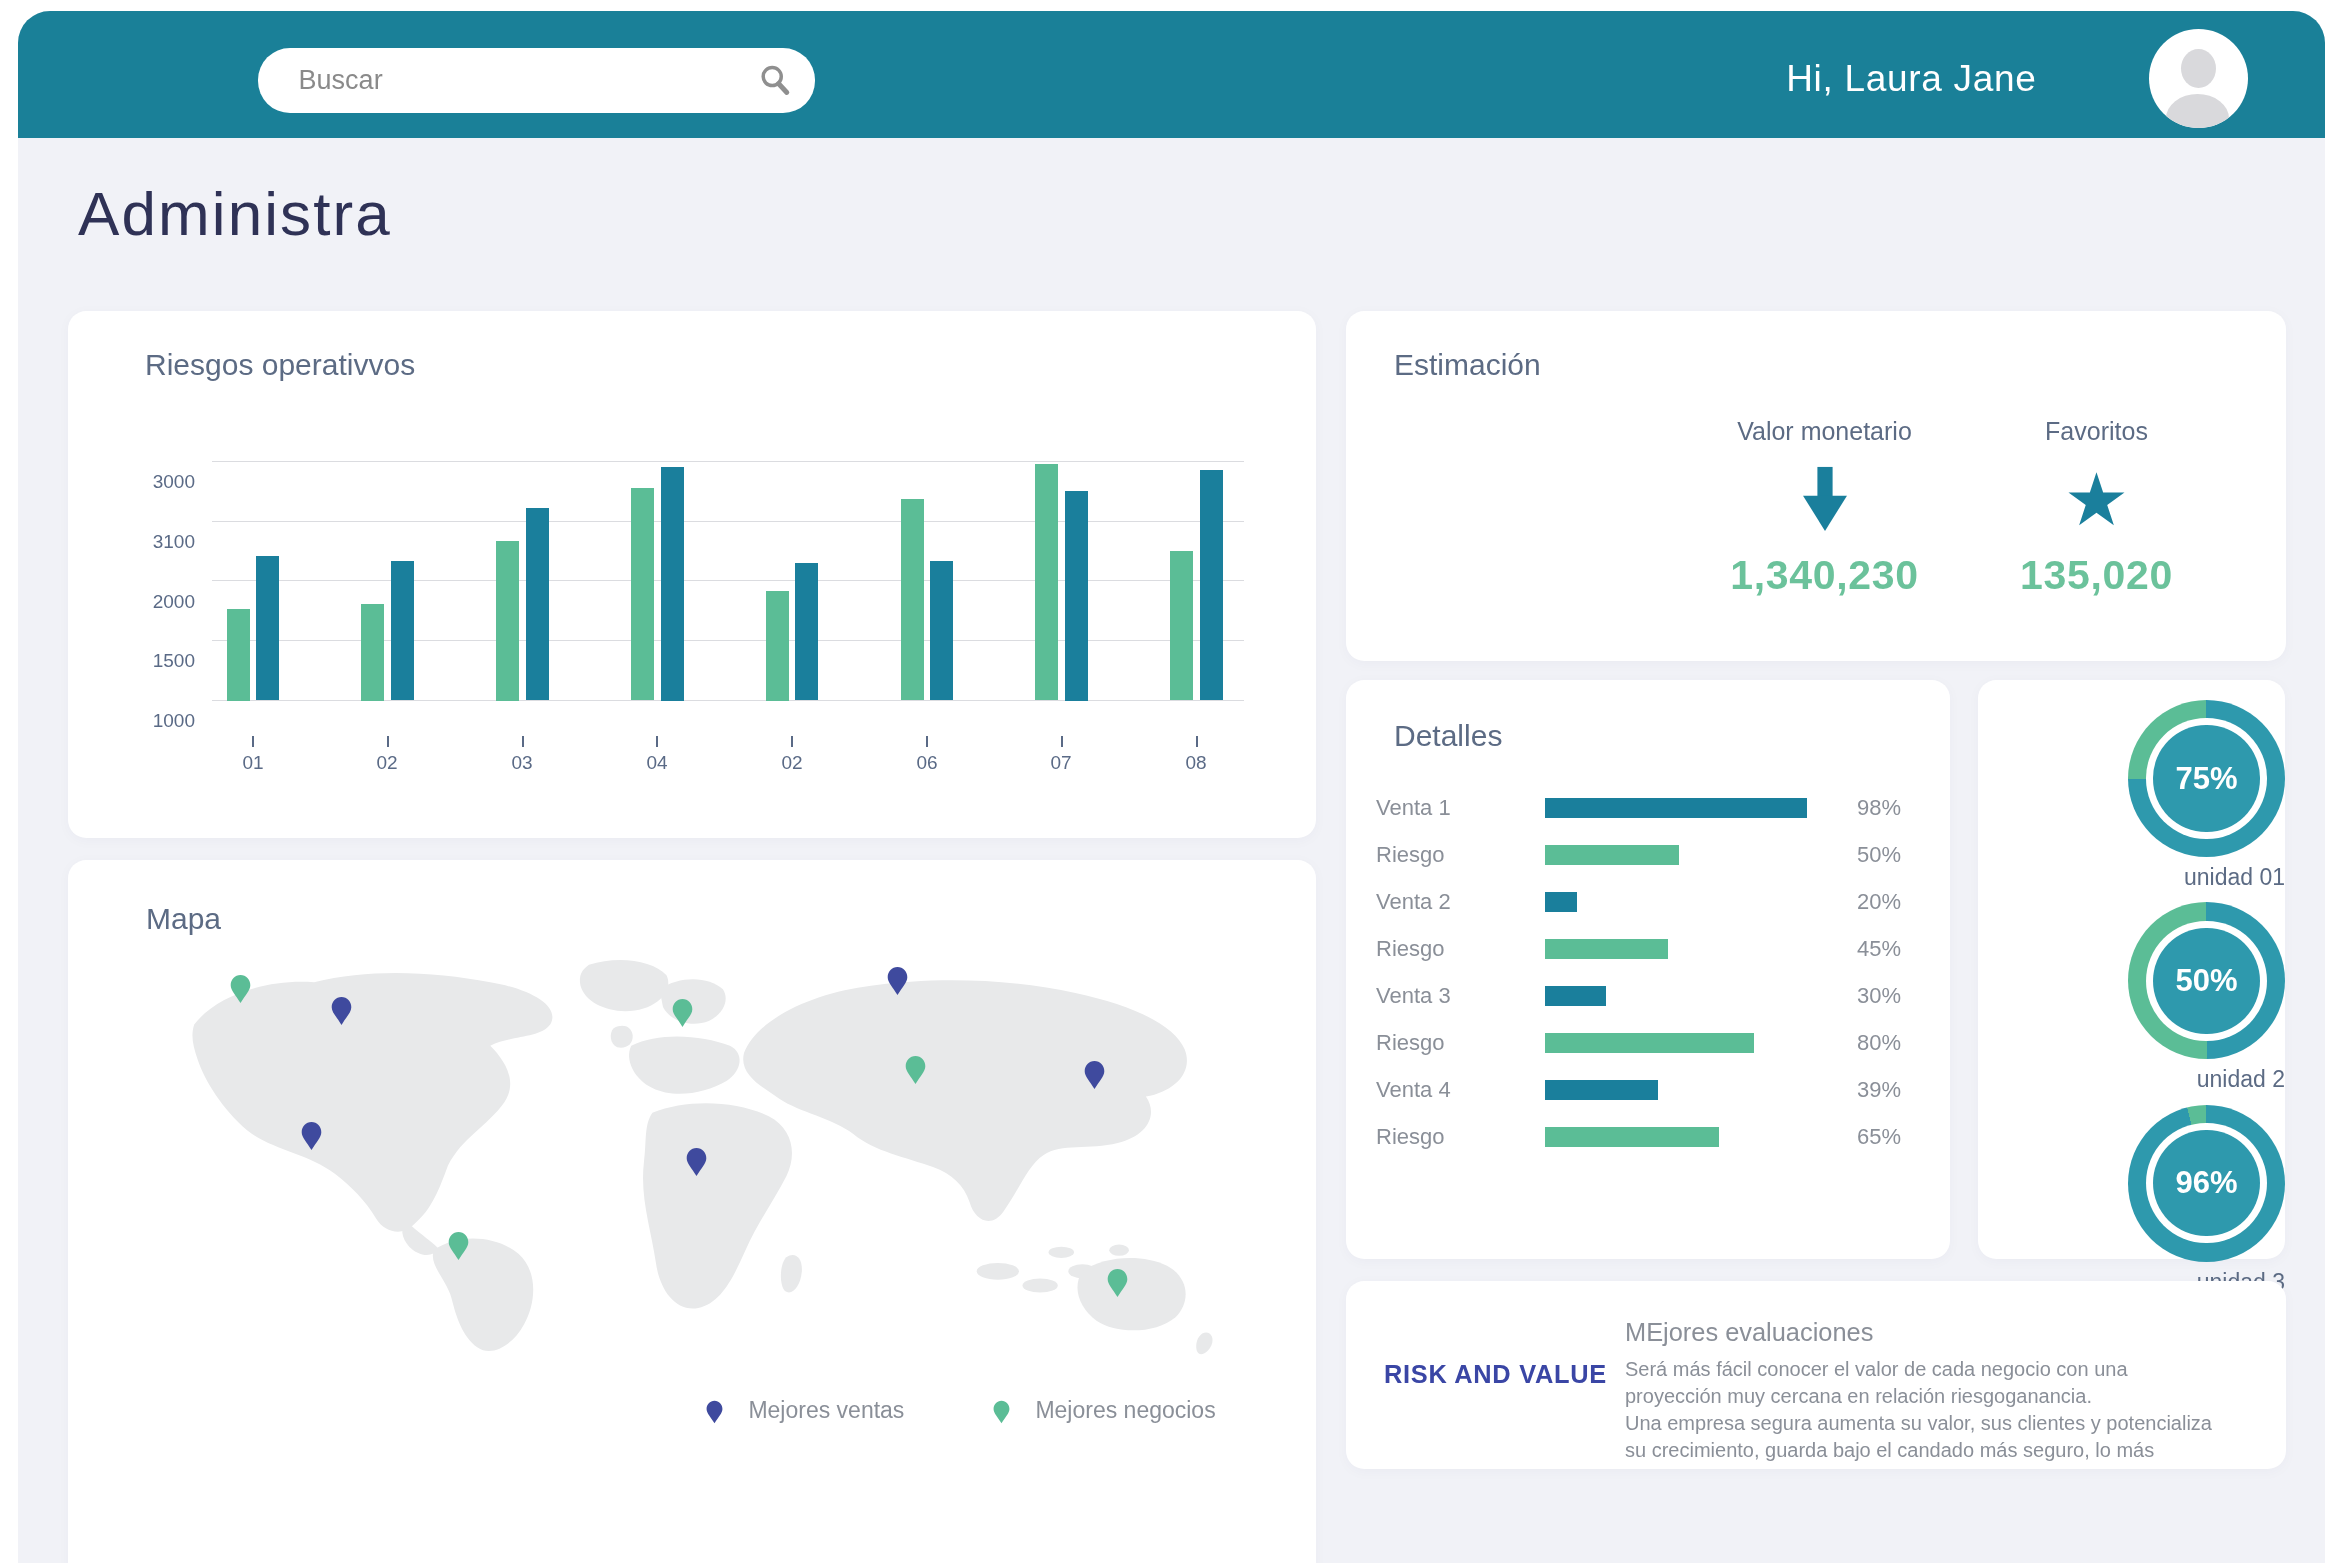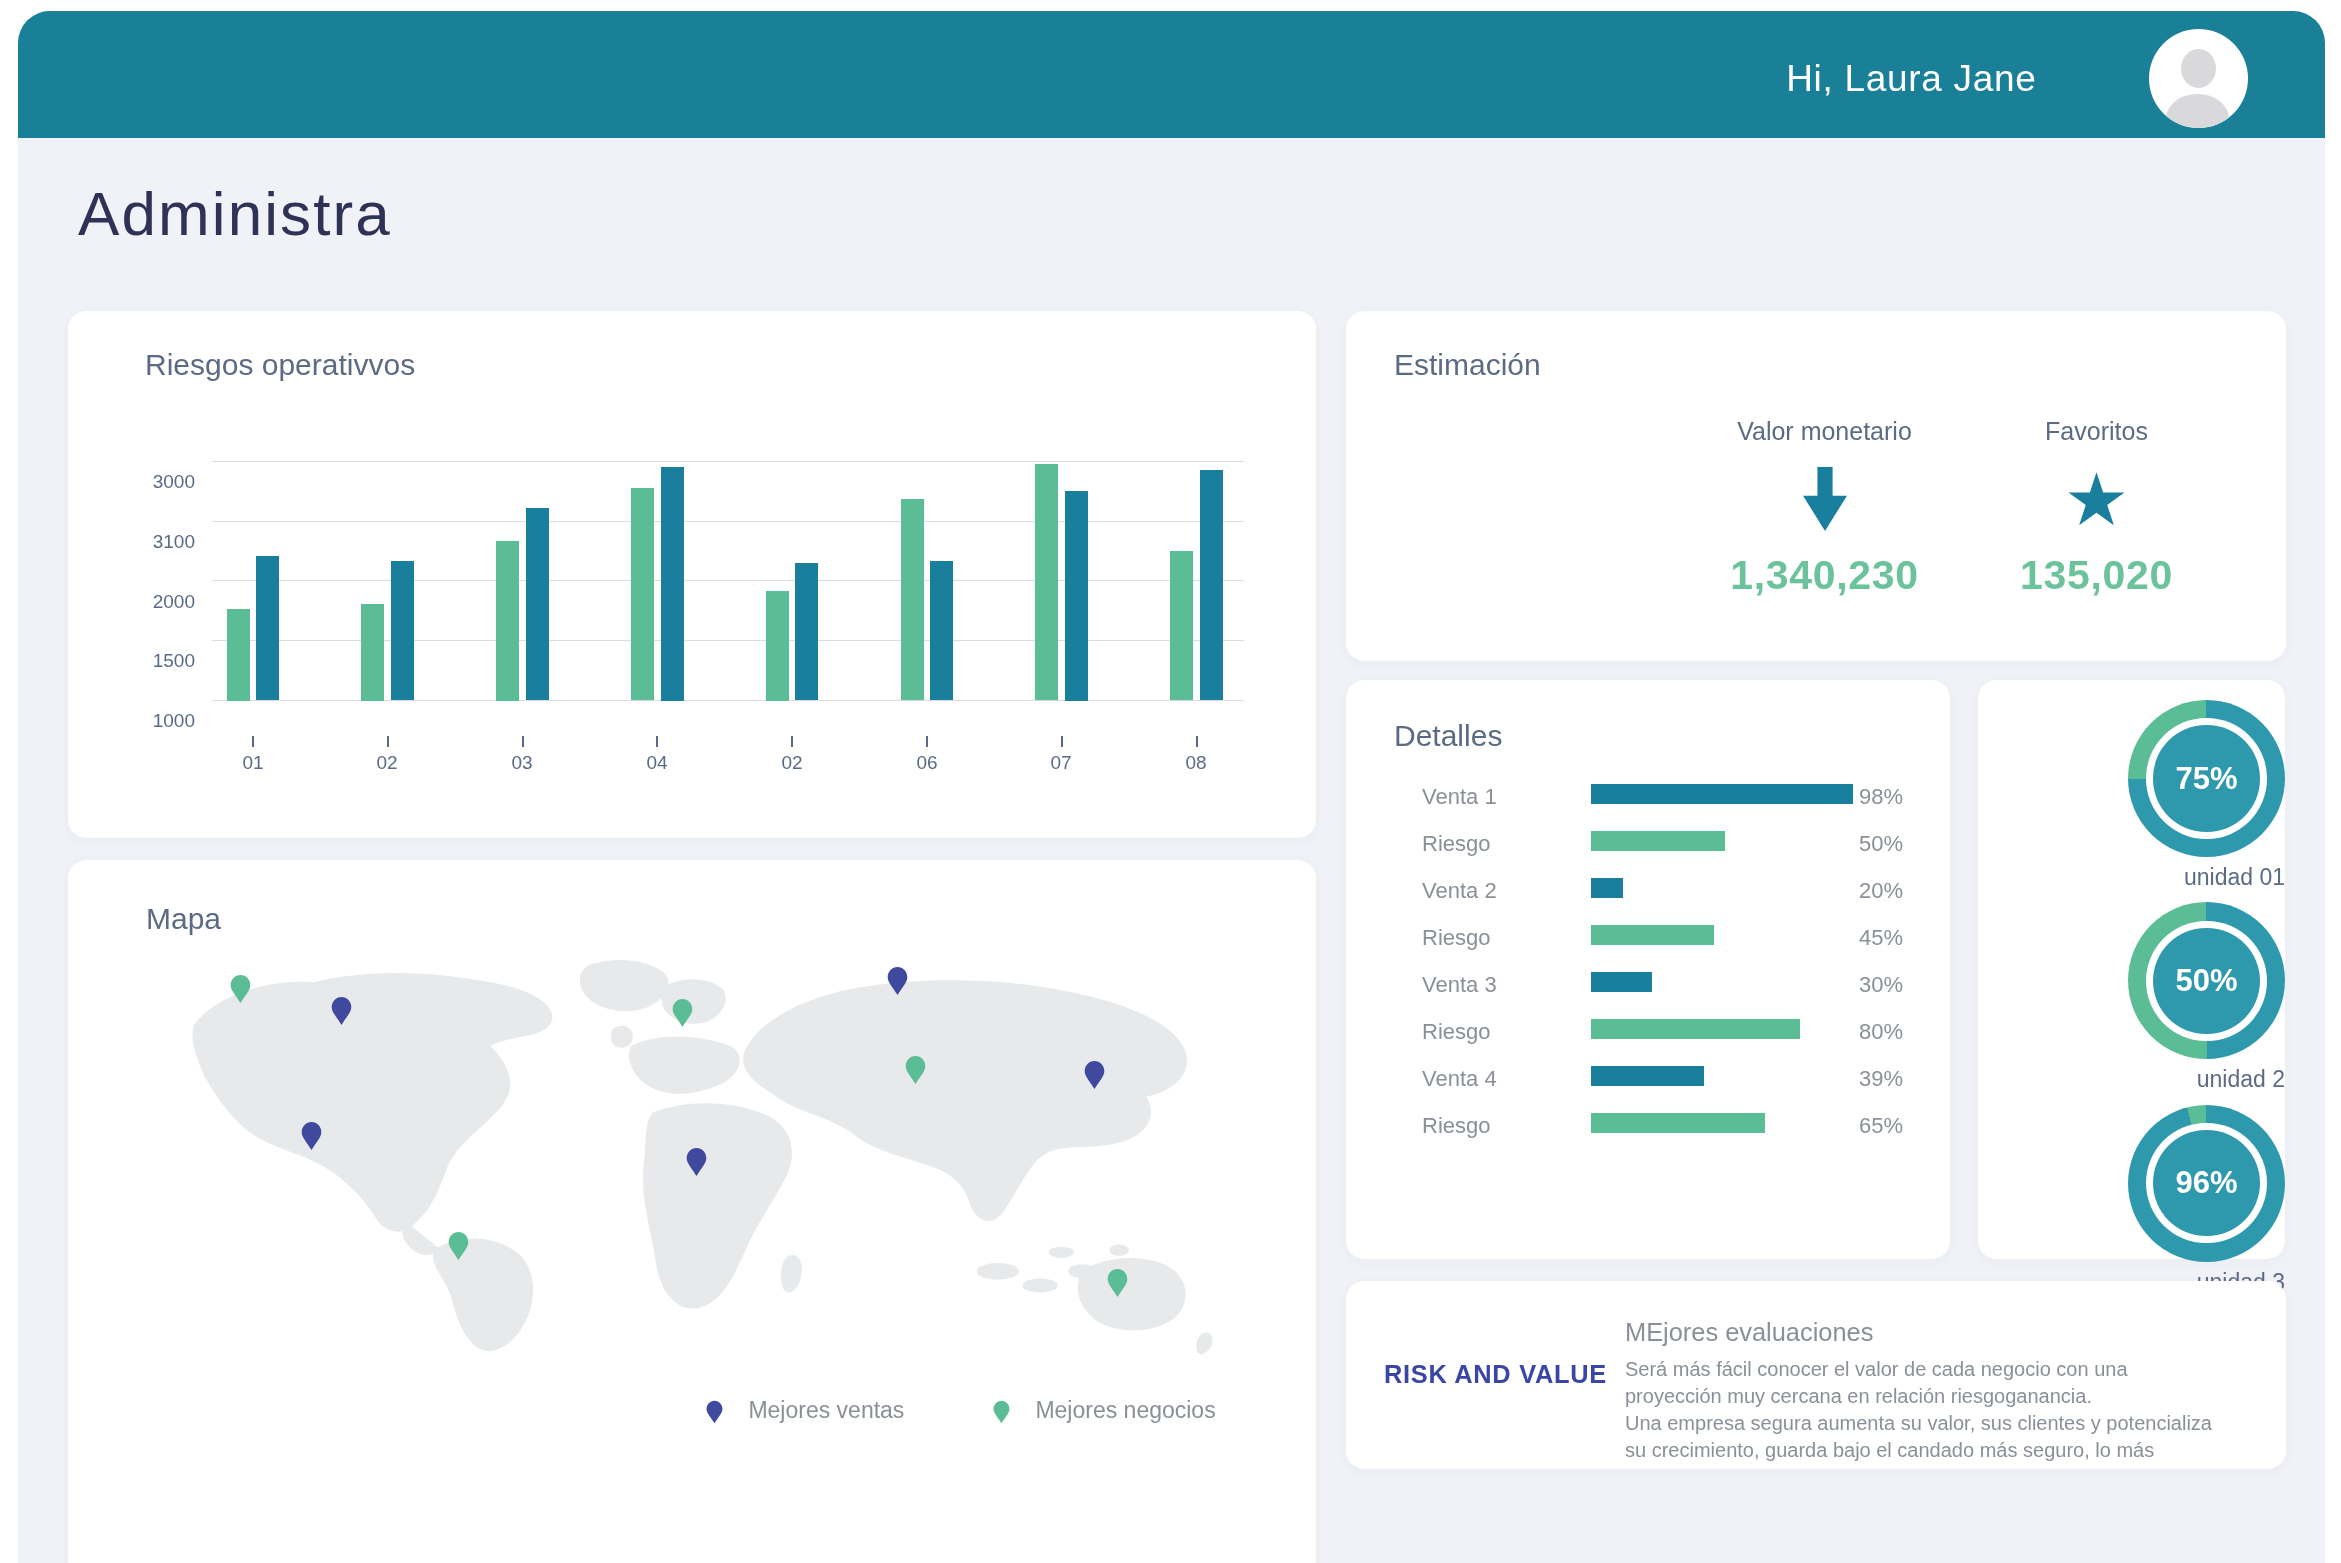--- a/index.html
+++ b/index.html
@@ -36,21 +36,21 @@
   #card-estimacion{left:1346px;top:311px;width:940px;height:350px;}
   .est-col{position:absolute;top:106px;width:219px;text-align:center;}
   .est-label{font-size:25px;color:#5C6B84;}
   .est-iconbox{height:106px;display:flex;align-items:center;justify-content:center;}
   .est-value{font-size:41px;font-weight:700;color:#6BC29B;letter-spacing:0.7px;}
   .dollar-glyph{font-size:85px;font-weight:800;color:#1A7F9C;line-height:1;}
   .star-glyph{font-size:73px;color:#1A7F9C;line-height:1;}
   
   #card-detalles{left:1346px;top:680px;width:604px;height:579px;}
   #detalles-rows{position:absolute;left:0;top:104px;width:100%;}
-  .det-row{display:flex;align-items:flex-start;height:47px;padding:0 49px 0 76px;}
+  .det-row{display:flex;align-items:center;height:47px;padding:0 49px 0 30px;}
   .det-label{flex:0 0 169px;font-size:22px;color:#8A8F98;}
   .det-track{flex:0 0 268px;height:20px;position:relative;}
   .det-bar{position:absolute;left:0;top:0;height:20px;}
   .det-pct{flex:1;text-align:right;font-size:22px;color:#8A8F98;}
   
   #card-donuts{left:1978px;top:680px;width:307px;height:579px;
     display:flex;flex-direction:column;align-items:flex-end;}
   .donut{width:157px;height:157px;border-radius:50%;position:relative;flex:0 0 auto;}
   .donut-hole{position:absolute;left:18.3px;top:18.3px;right:18.3px;bottom:18.3px;border-radius:50%;background:#ffffff;}
   .donut-center{position:absolute;left:25.4px;top:25.4px;right:25.4px;bottom:25.4px;border-radius:50%;
@@ -70,20 +70,27 @@
   .risk-right{position:absolute;left:279px;top:37px;width:635px;}
   .risk-heading{font-size:25.4px;color:#8A8F98;}
   .risk-paragraph{margin-top:8.5px;font-size:20px;color:#8A8F98;line-height:27px;white-space:pre-line;}
 </style>
 </head>
 <body>
 
 <div class="panel"></div>
 
 <div class="topbar">
+  <div class="search-box">
+    <input class="search-input" type="text" placeholder="Buscar" style="">
+    <svg class="search-icon" viewBox="0 0 46 46">
+      <circle cx="19" cy="18" r="13" fill="none" stroke="#8f8f8f" stroke-width="5"></circle>
+      <line x1="28" y1="28" x2="40" y2="41" stroke="#8f8f8f" stroke-width="7" stroke-linecap="round"></line>
+    </svg>
+  </div>
   <div class="greeting">Hi, Laura Jane</div>
   <div class="avatar">
     <div class="head"></div>
     <div class="body"></div>
   </div>
 </div>
 
 <div class="page-title">Administra</div>
 
 <div class="card" id="card-riesgos">

